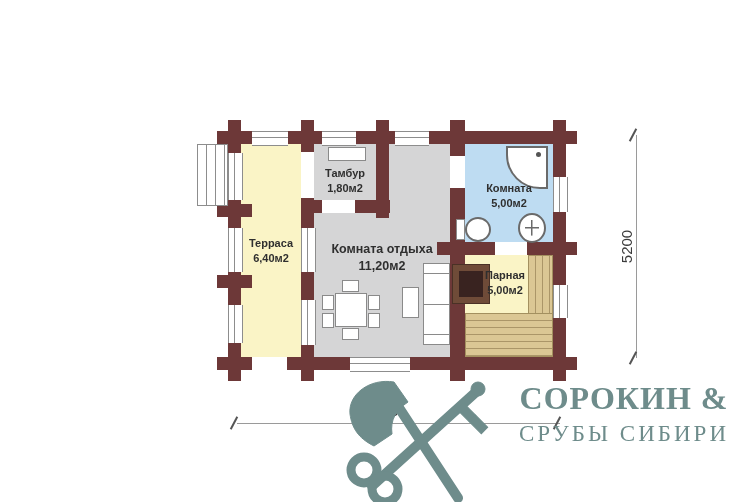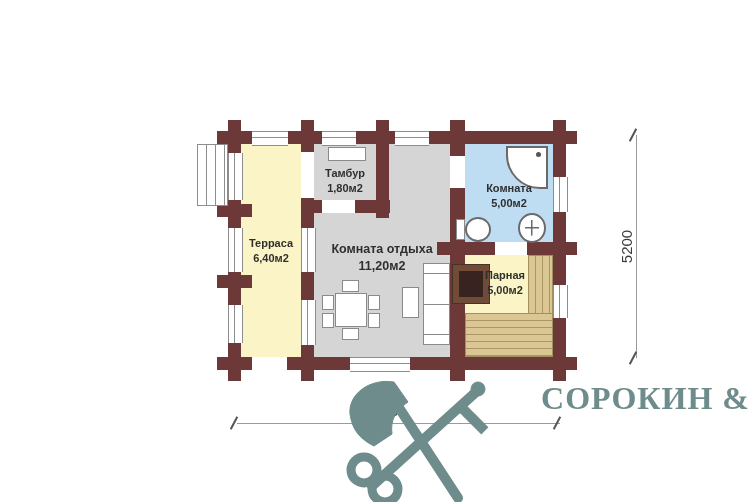--- a/index.html
+++ b/index.html
@@ -146,17 +146,18 @@
       <line x1="52" y1="22" x2="120" y2="126" stroke-width="10" stroke-linecap="round"></line>
       <path d="M12 42 C10 22 32 6 56 10 L70 30 C58 38 52 48 54 62 L36 74 C20 66 14 56 12 42 Z" stroke-width="1"></path>
       <line x1="34" y1="114" x2="138" y2="20" stroke-width="10" stroke-linecap="round"></line>
       <circle cx="140" cy="17" r="7"></circle>
       <rect x="124" y="32" width="9" height="17" transform="rotate(-45 128.5 40.5)"></rect>
       <rect x="136" y="44" width="9" height="17" transform="rotate(-45 140.5 52.5)"></rect>
       <circle cx="26" cy="98" r="13" fill="none" stroke-width="9"></circle>
       <circle cx="47" cy="117" r="13" fill="none" stroke-width="9"></circle>
     </g>
   </svg>
-  <div class="logo-text" style="left:498px;top:380px;width:252px;text-align:right;">
+  <div class="logo-text" style="left:498px;top:380px;width:252px;">
     <div class="logo-l1">СОРОКИН &amp;</div>
+    <div class="logo-l3">СРУБЫ СИБИРИ</div>
   </div>
 
 </div>
 
 </body></html>

